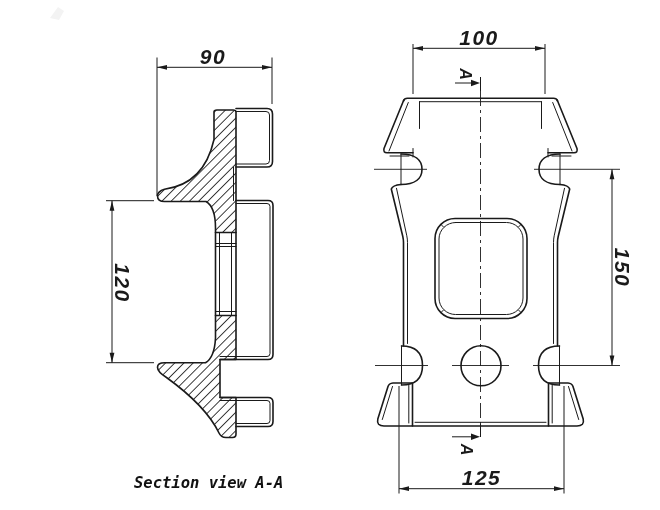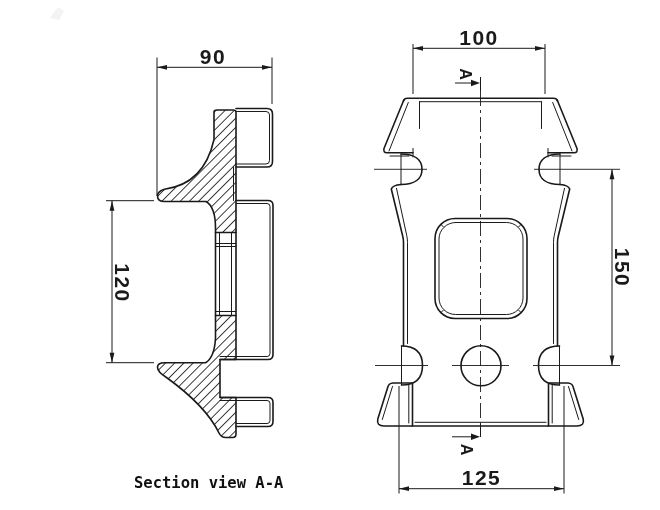--- a/index.html
+++ b/index.html
@@ -1,16 +1,16 @@
 <!DOCTYPE html>
 <html><head>
 <meta charset="utf-8">
 <style>
   html,body{margin:0;padding:0;background:#ffffff;}
-  .stage{width:660px;height:510px;background:#ffffff;position:relative;overflow:hidden;}
+  .stage{width:660px;height:510px;background:#ffffff;position:relative;overflow:hidden;font-style:italic;}
   svg{display:block;}
   .dim-text{font-family:"Liberation Sans",sans-serif;font-weight:bold;font-size:21px;fill:#1a1a1a;letter-spacing:1.5px;}
   .cut-text{font-family:"Liberation Sans",sans-serif;font-weight:bold;font-size:16px;fill:#1a1a1a;}
   .caption-text{font-family:"DejaVu Sans Mono","Liberation Mono",monospace;font-weight:bold;font-size:15.5px;fill:#111;}
   .outline{stroke:#1a1a1a;stroke-width:1.6;fill:none;stroke-linejoin:round;stroke-linecap:round;}
   .inner{stroke:#1a1a1a;stroke-width:1;fill:none;stroke-linejoin:round;stroke-linecap:round;}
   .thin{stroke:#1a1a1a;stroke-width:1;fill:none;}
   .cline{stroke:#1a1a1a;stroke-width:0.9;fill:none;}
   .arrow{fill:#1a1a1a;stroke:none;}
 </style>

